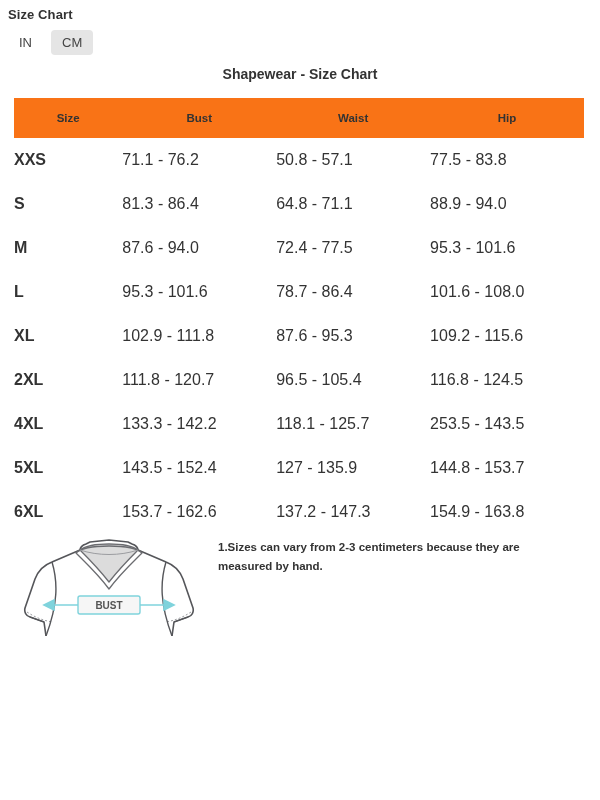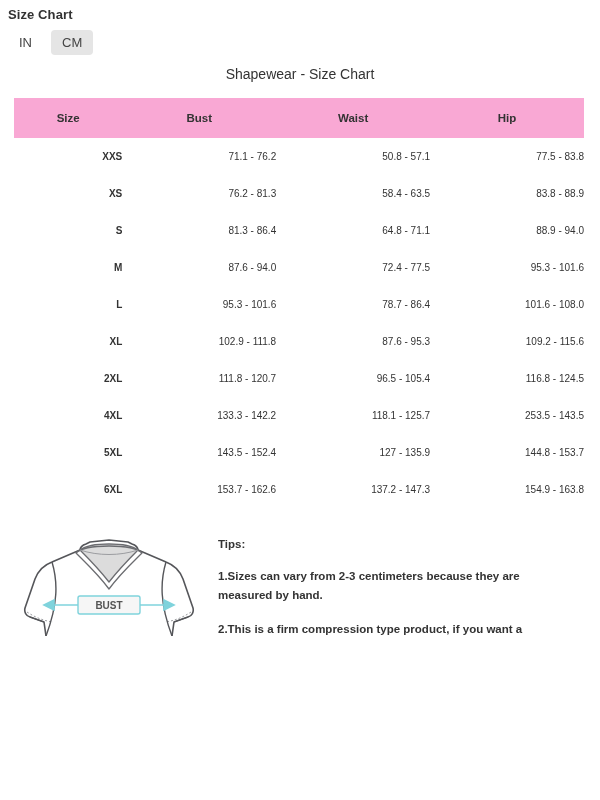--- a/index.html
+++ b/index.html
@@ -53,51 +53,51 @@
   }
 
   
   .chart-title {
     position: absolute;
     top: 66px;
     left: 0;
     width: 600px;
     text-align: center;
     font-size: 14px;
-    font-weight: normal;
+    font-weight: bold;
     color: #333333;
   }
 
   
   .size-table-wrap {
     position: absolute;
     left: 14px;
     top: 98px;
     width: 570px;
   }
   table.size-table {
     width: 100%;
     border-collapse: collapse;
     table-layout: fixed;
   }
   table.size-table thead tr {
-    background: #f9a8d4;
+    background: #f97316;
   }
   table.size-table th {
     font-size: 11.5px;
     font-weight: bold;
     color: #333333;
     padding: 14px 0;
     text-align: center;
   }
   table.size-table td {
-    font-size: 10px;
+    font-size: 16px;
     color: #333333;
     padding: 13px 0;
-    text-align: right;
+    text-align: left;
   }
   table.size-table td.size-cell {
     font-weight: bold;
   }
   col.c-size  { width: 19%; }
   col.c-bust  { width: 27%; }
   col.c-waist { width: 27%; }
   col.c-hip   { width: 27%; }
 
   
@@ -168,26 +168,20 @@
         </tr>
       </thead>
       <tbody>
         <tr>
           <td class="size-cell">XXS</td>
           <td>71.1 - 76.2</td>
           <td>50.8 - 57.1</td>
           <td>77.5 - 83.8</td>
         </tr>
         <tr>
-          <td class="size-cell">XS</td>
-          <td>76.2 - 81.3</td>
-          <td>58.4 - 63.5</td>
-          <td>83.8 - 88.9</td>
-        </tr>
-        <tr>
           <td class="size-cell">S</td>
           <td>81.3 - 86.4</td>
           <td>64.8 - 71.1</td>
           <td>88.9 - 94.0</td>
         </tr>
         <tr>
           <td class="size-cell">M</td>
           <td>87.6 - 94.0</td>
           <td>72.4 - 77.5</td>
           <td>95.3 - 101.6</td>
@@ -286,19 +280,17 @@
           <rect x="60" y="112" width="70" height="18" rx="2" fill="#f6f6f6" stroke="#7fd3dc" stroke-width="1.4"></rect>
           <text id="lbl-waist" x="95" y="125" text-anchor="middle" font-family="Liberation Sans, sans-serif" font-size="10" font-weight="bold" fill="#555555">WAIST</text>
 
           <rect x="68" y="181" width="54" height="18" rx="2" fill="#f6f6f6" stroke="#7fd3dc" stroke-width="1.4"></rect>
           <text id="lbl-hip" x="95" y="194" text-anchor="middle" font-family="Liberation Sans, sans-serif" font-size="10" font-weight="bold" fill="#555555">HIP</text>
         </g>
       </svg>
     </div>
 
     <div class="tips">
-      <div class="tips-heading">Tips:</div>
       <div class="tip-line">1.Sizes can vary from 2-3 centimeters because they are measured by hand.</div>
-      <div class="tip-line">2.This is a firm compression type product, if you want a comfortable and loose fit, please size up.</div>
     </div>
 
   </div>
 </div>
 
 </body></html>

